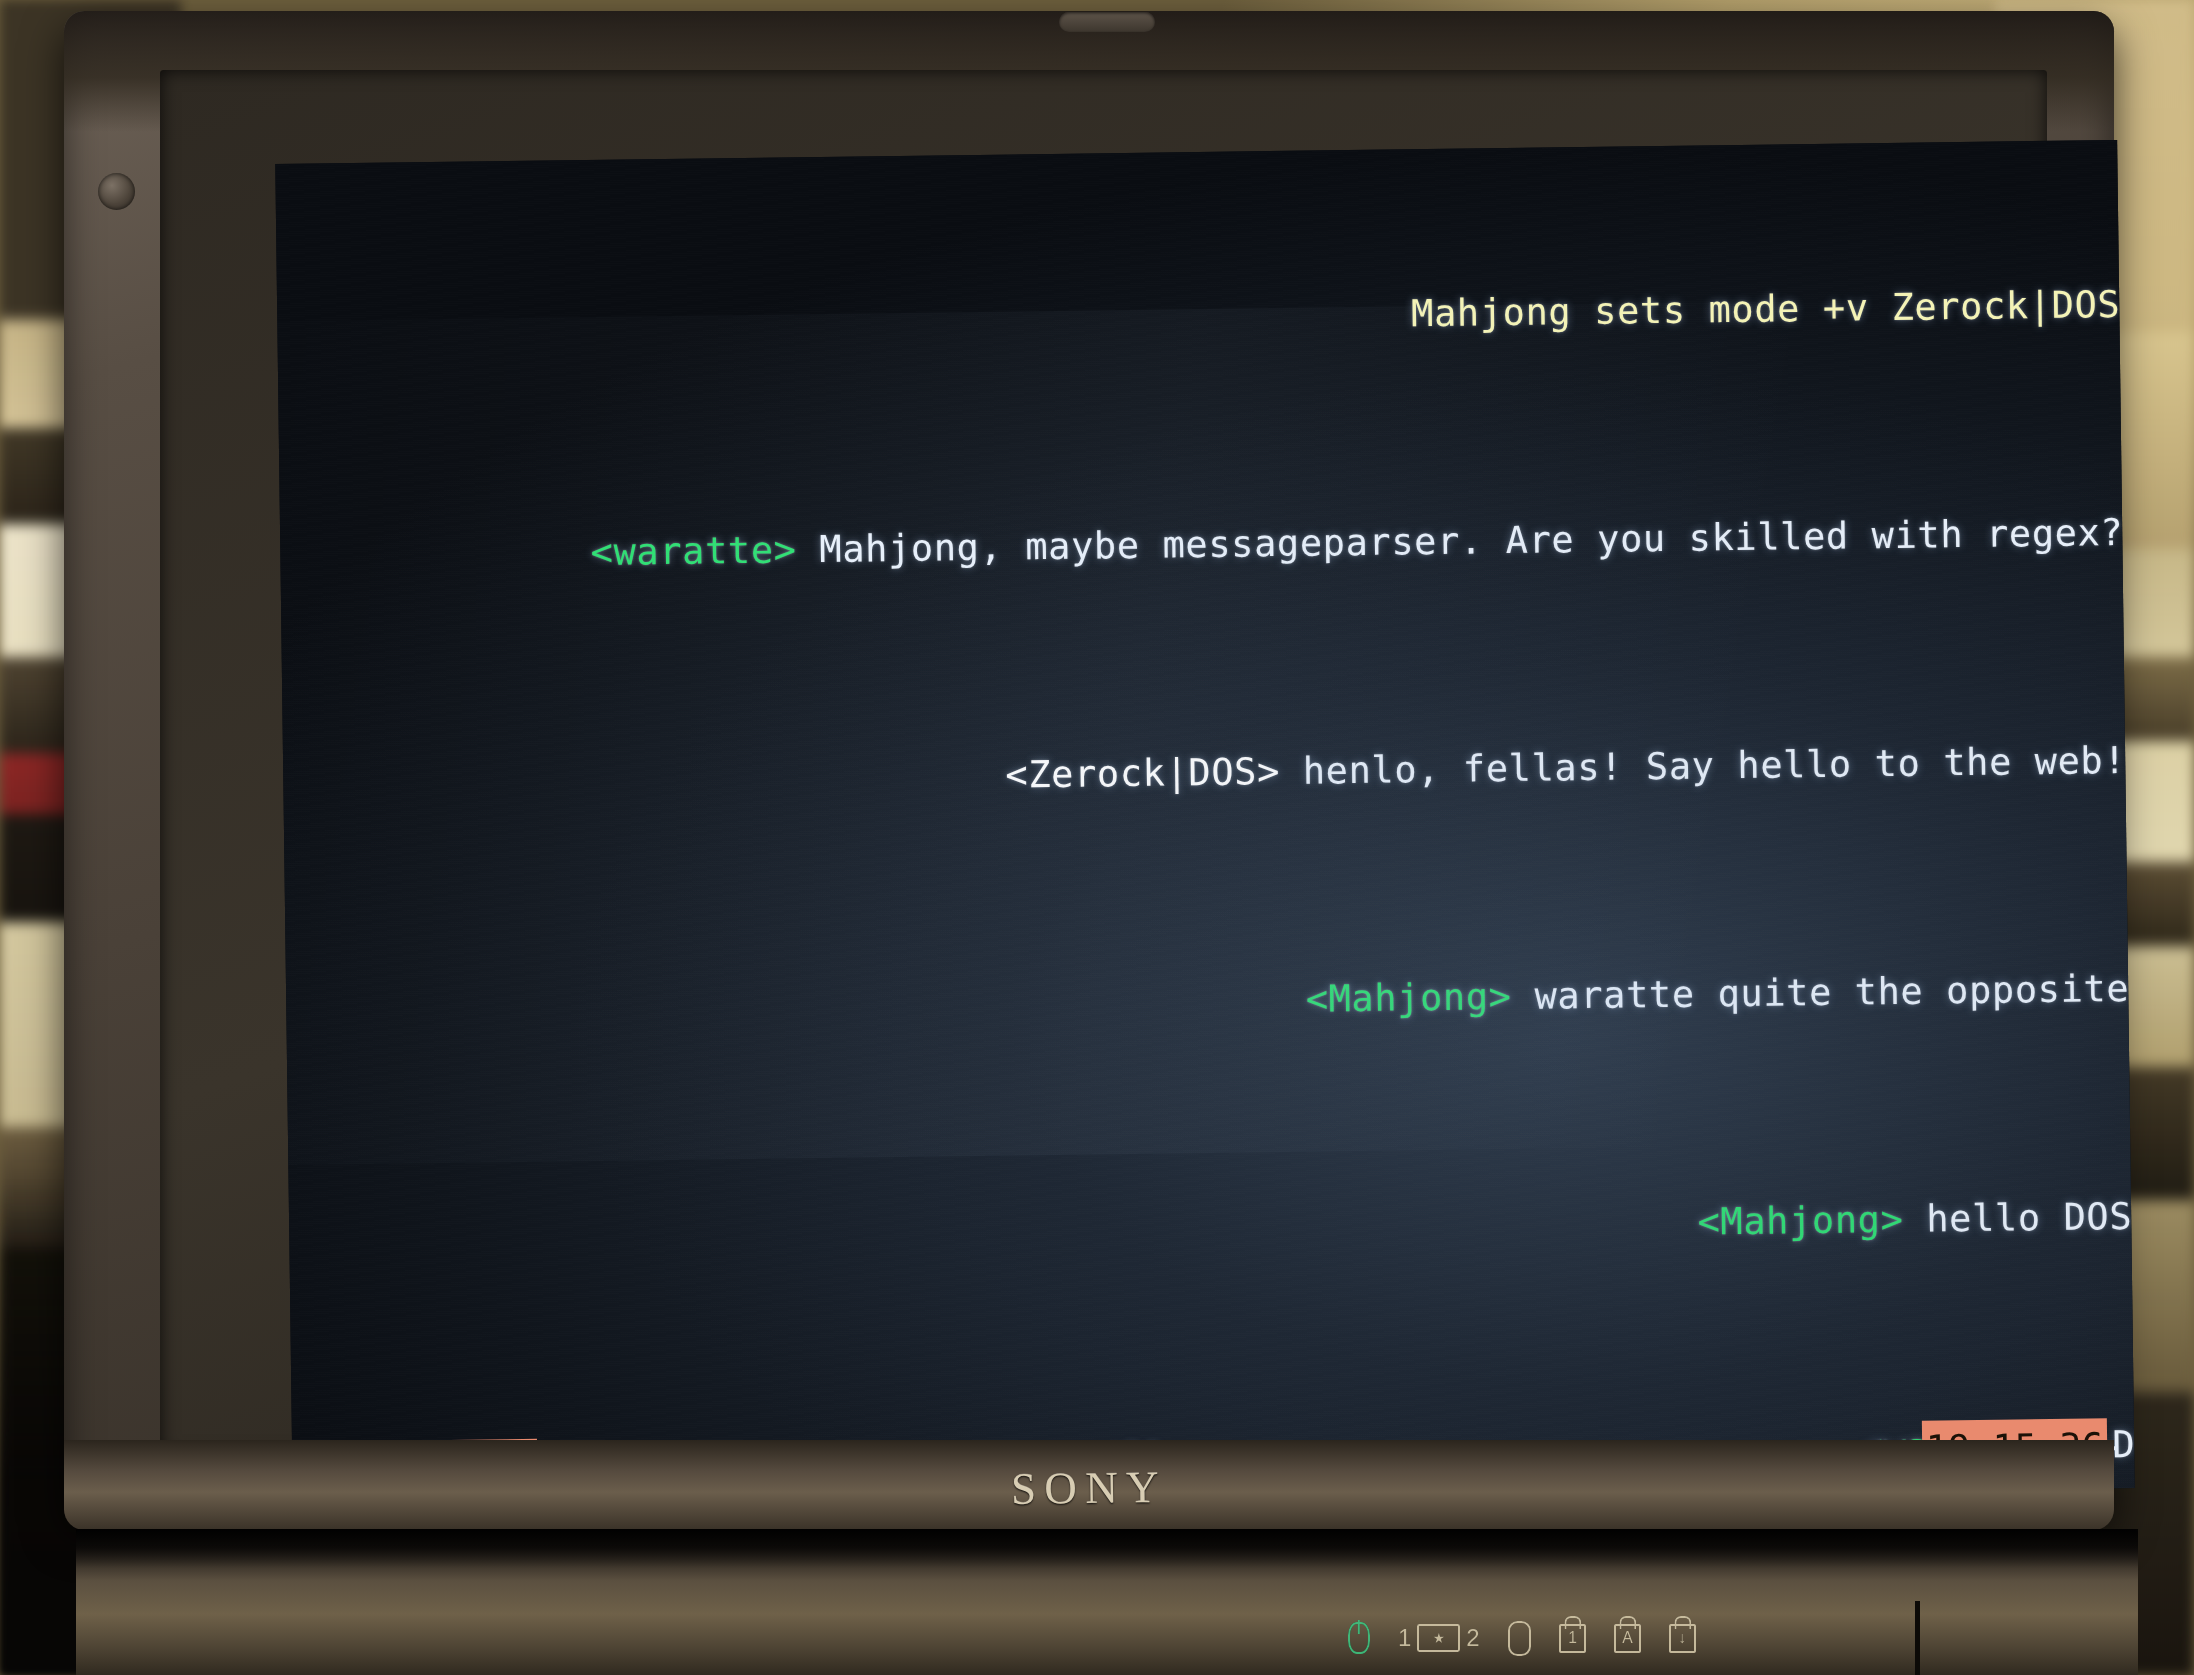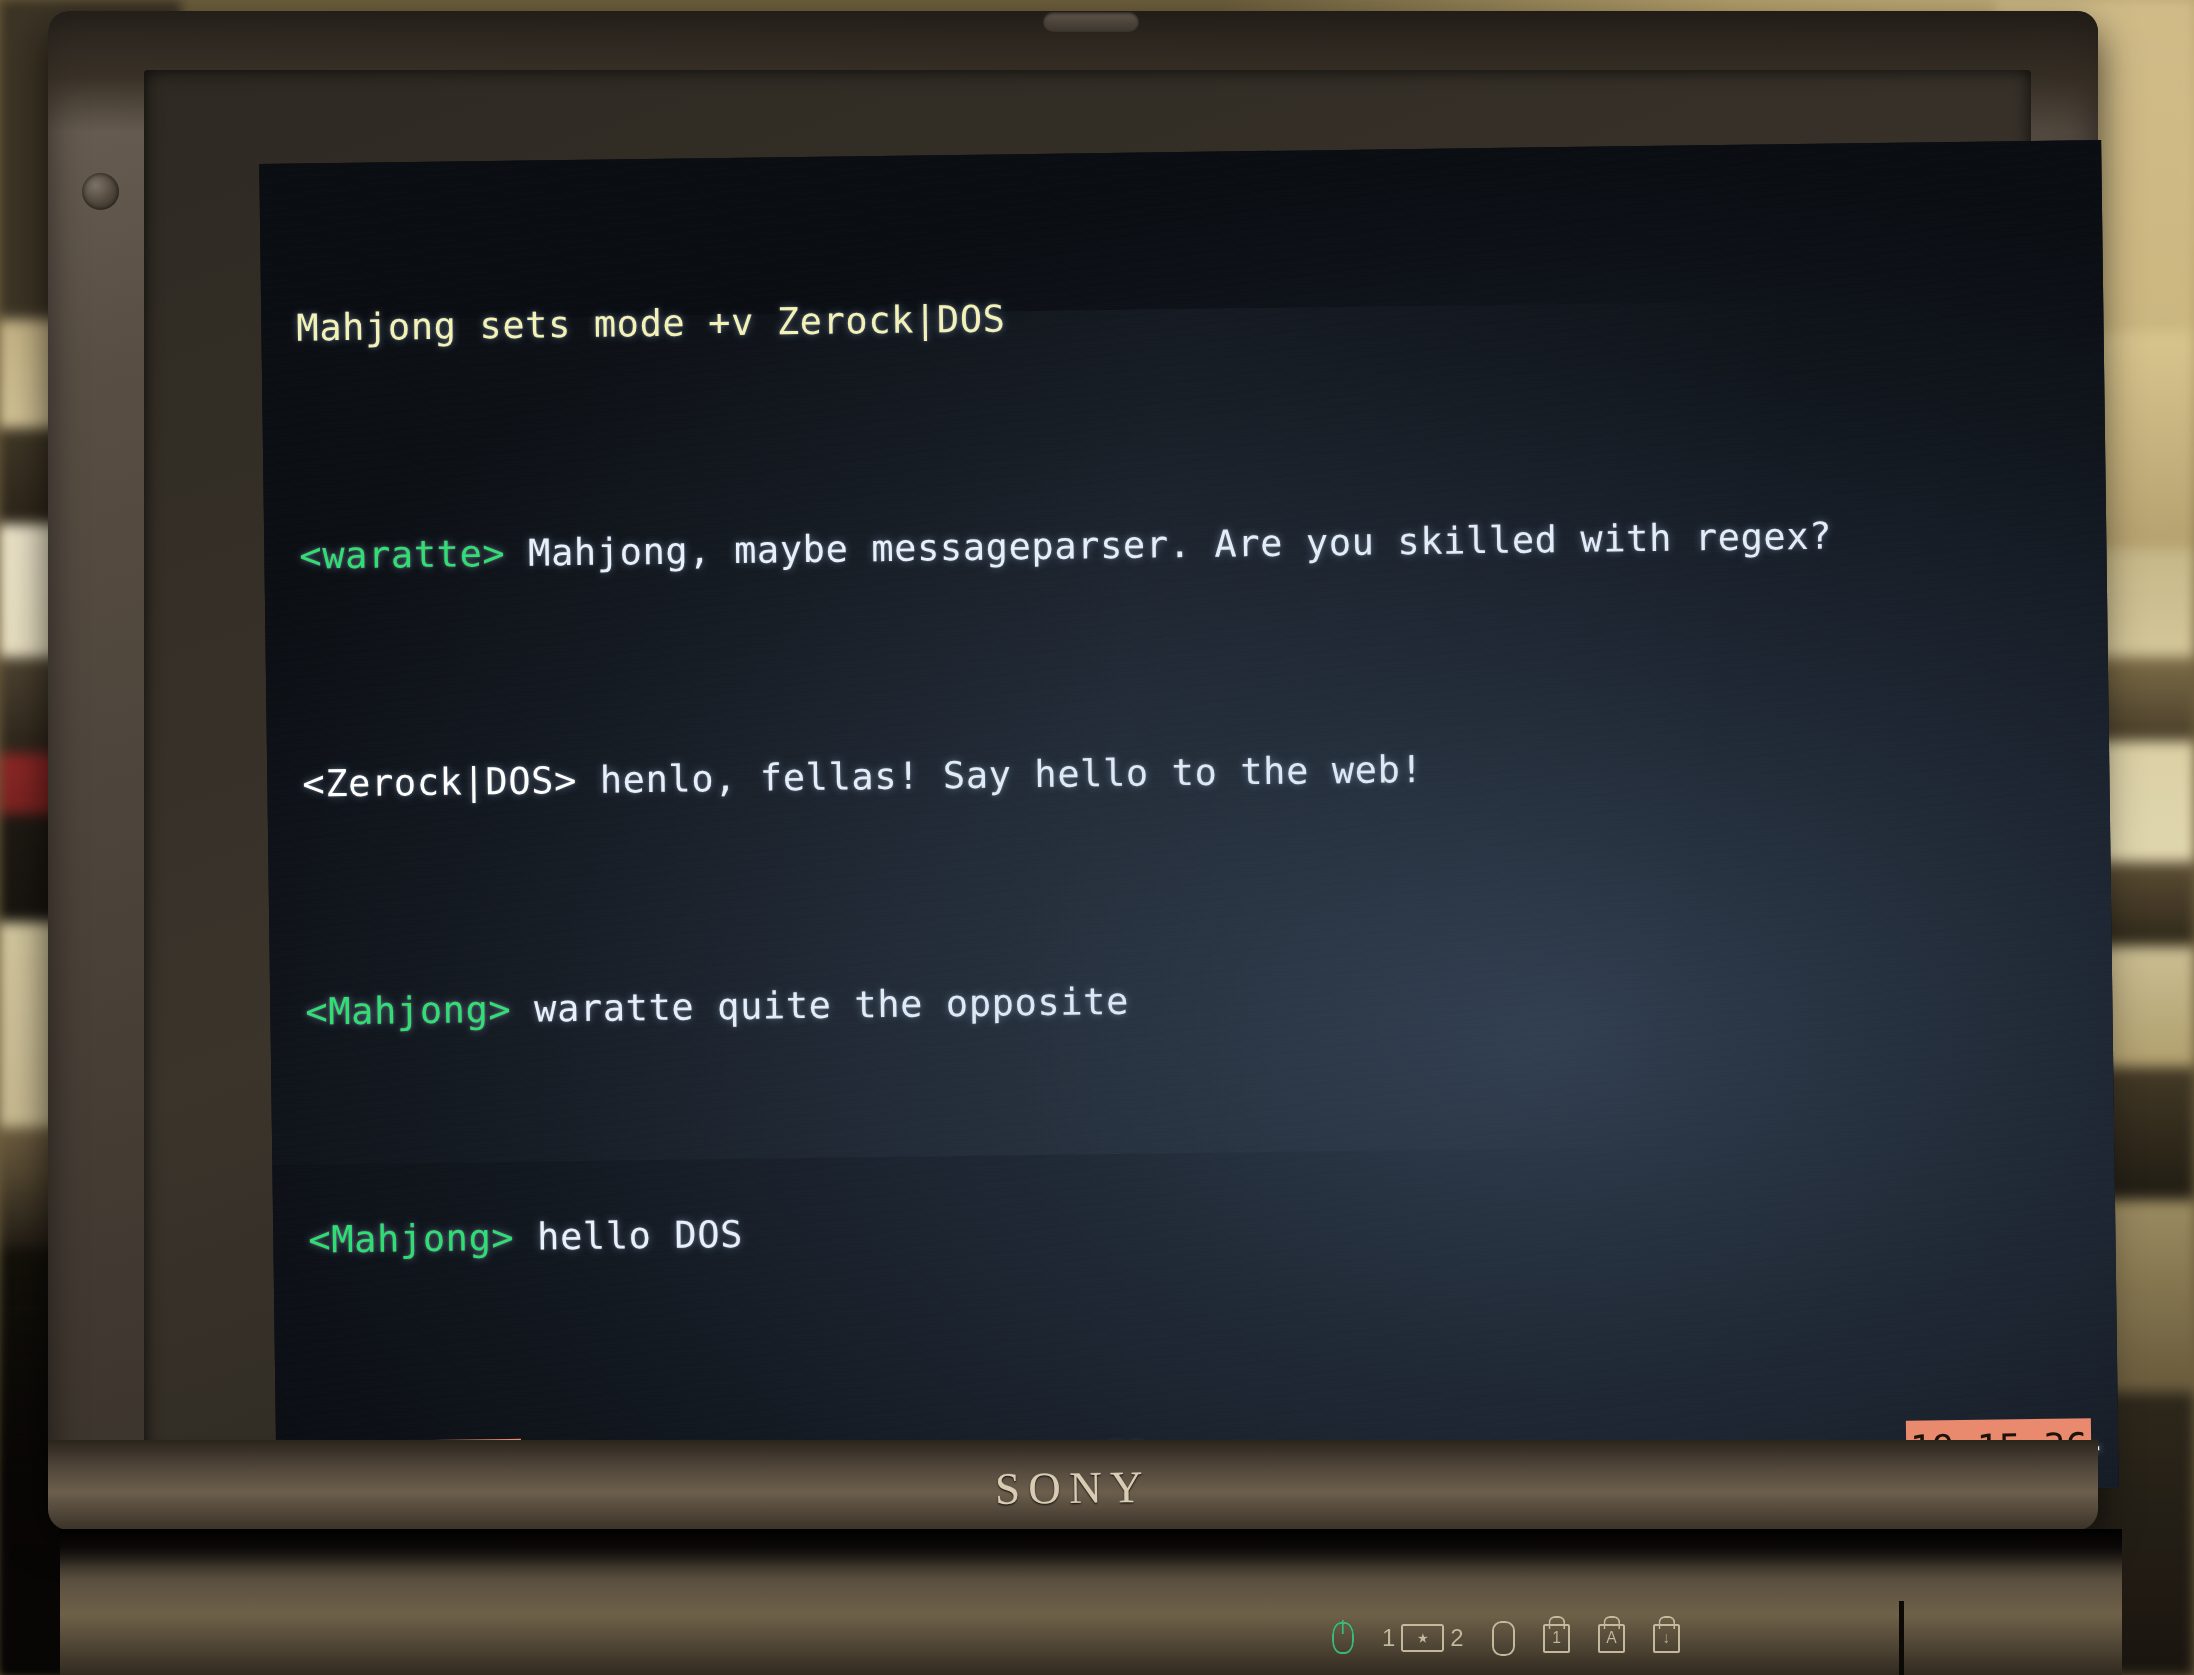--- a/index.html
+++ b/index.html
@@ -68,22 +68,22 @@
     position: absolute;
     left: 0; bottom: 0;
     width: 193px; height: 494px;
     background: linear-gradient(180deg, rgba(10,8,6,0) 0%, rgba(8,6,5,.92) 60%, #070605 100%);
     filter: blur(3.6px);
   }
 
   
   #laptop {
     position: absolute;
-    left: 42px; top: 4.8px;
-    width: 2092px; height: 1664px;
+    left: 58px; top: 4.8px;
+    width: 2092px; height: 1664px; text-align: right;
   }
   
   #lid {
     position: absolute;
     left: 6px; top: 6px;
     width: 2050px; height: 1507px;
     border-radius: 20.5px;
     background:
       linear-gradient(165deg, #6d6257 0%, #584e44 18%, #4a4138 46%, #3b342c 74%, #2c2721 100%);
     box-shadow:

